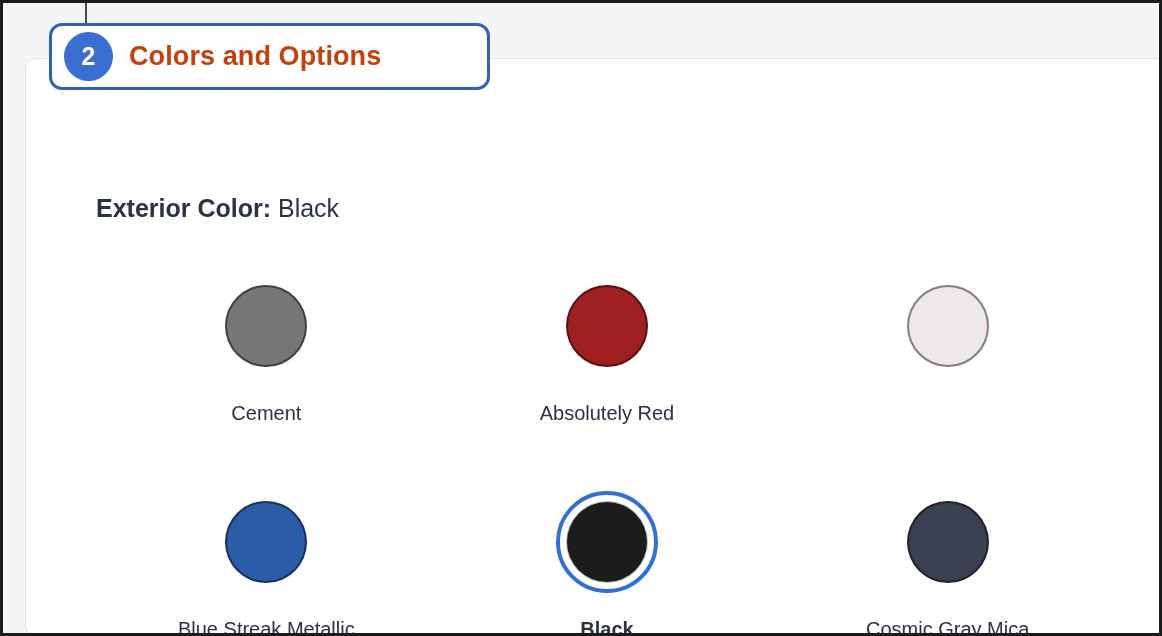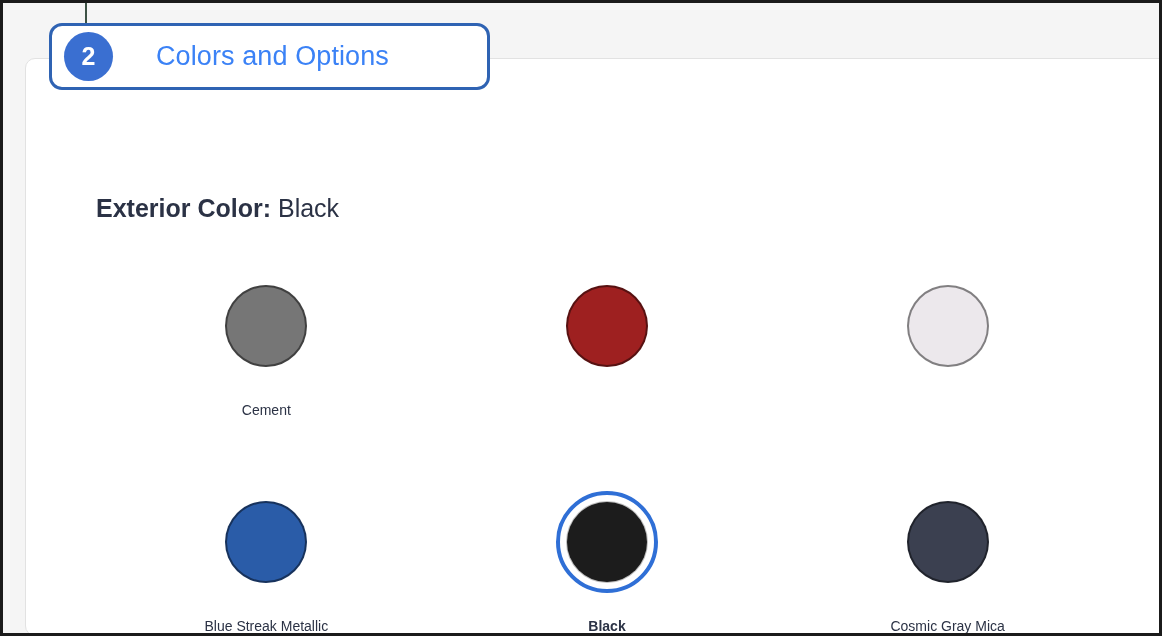--- a/index.html
+++ b/index.html
@@ -78,24 +78,24 @@
     color: #ffffff;
     font-size: 25px;
     font-weight: bold;
     display: flex;
     align-items: center;
     justify-content: center;
     flex: 0 0 auto;
   }
 
   #step-title {
-    margin-left: 43px;
-    color: #3b82f6;
+    margin-left: 16px;
+    color: #c2410c;
     font-size: 27px;
-    font-weight: normal;
+    font-weight: bold;
     letter-spacing: 0.1px;
   }
 
   
   #selection-heading {
     position: absolute;
     left: 70px;
     top: 135px;
     font-size: 25px;
     color: #2b3245;
@@ -147,21 +147,21 @@
 
   .swatch-cell.selected .swatch-dot {
     width: 80px;
     height: 80px;
     border: none;
     box-shadow: 0 0 0 1px rgba(0,0,0,0.25);
   }
 
   .swatch-label {
     margin-top: 25px;
-    font-size: 14px;
+    font-size: 20px;
     color: #2b3245;
     text-align: center;
     white-space: nowrap;
   }
 
   .swatch-cell.selected .swatch-label { font-weight: bold; }
 </style>
 </head>
 <body>
 
@@ -184,20 +184,21 @@
         <span class="swatch-ring">
           <span class="swatch-dot" style="background: rgb(118, 118, 118);"></span>
         </span>
         <span class="swatch-label">Cement</span>
       </div>
 
       <div class="swatch-cell">
         <span class="swatch-ring">
           <span class="swatch-dot" style="background: rgb(158, 32, 32);"></span>
         </span>
+        <span class="swatch-label">Absolutely Red</span>
       </div>
 
       <div class="swatch-cell">
         <span class="swatch-ring">
           <span class="swatch-dot" style="background: rgb(236, 232, 236);"></span>
         </span>
       </div>
 
       <div class="swatch-cell">
         <span class="swatch-ring">

